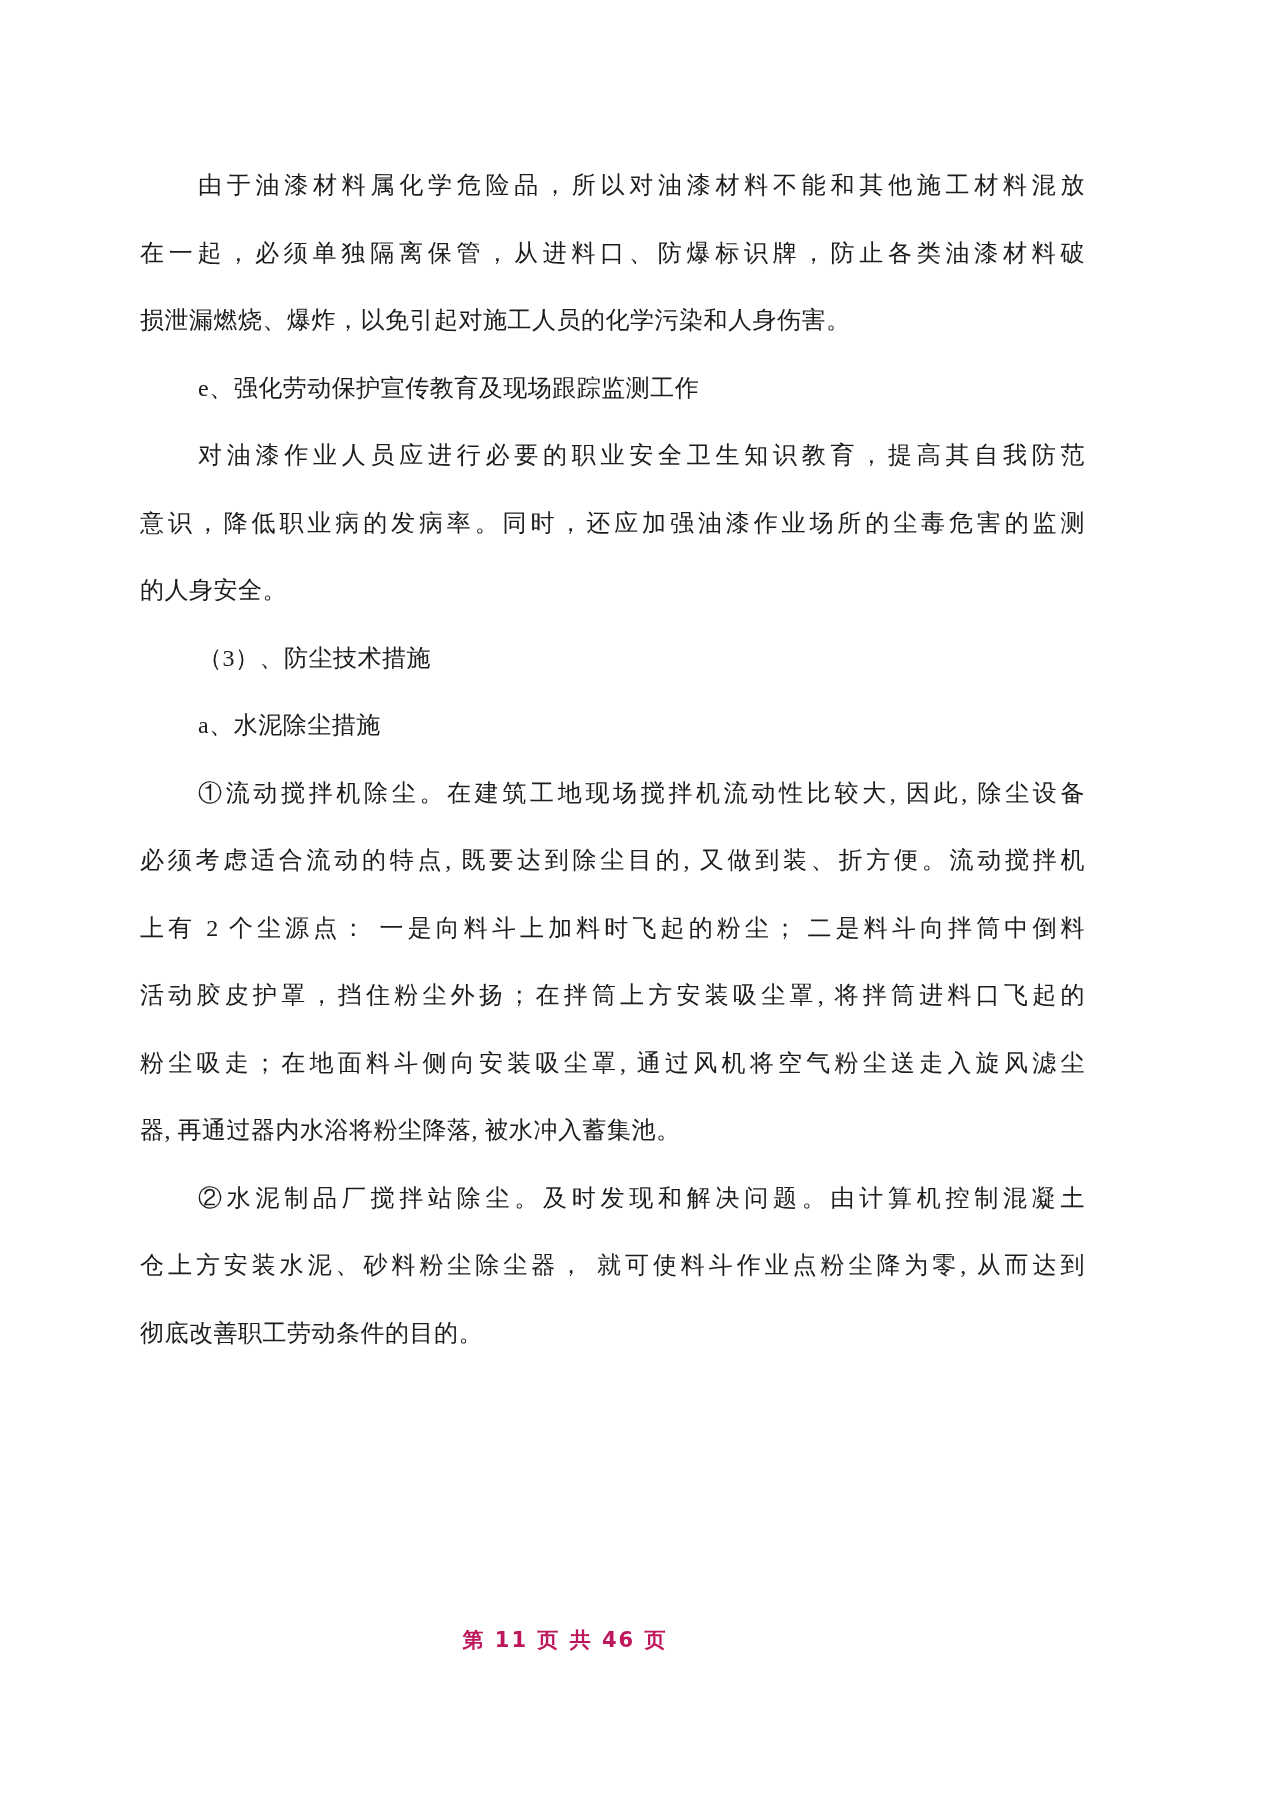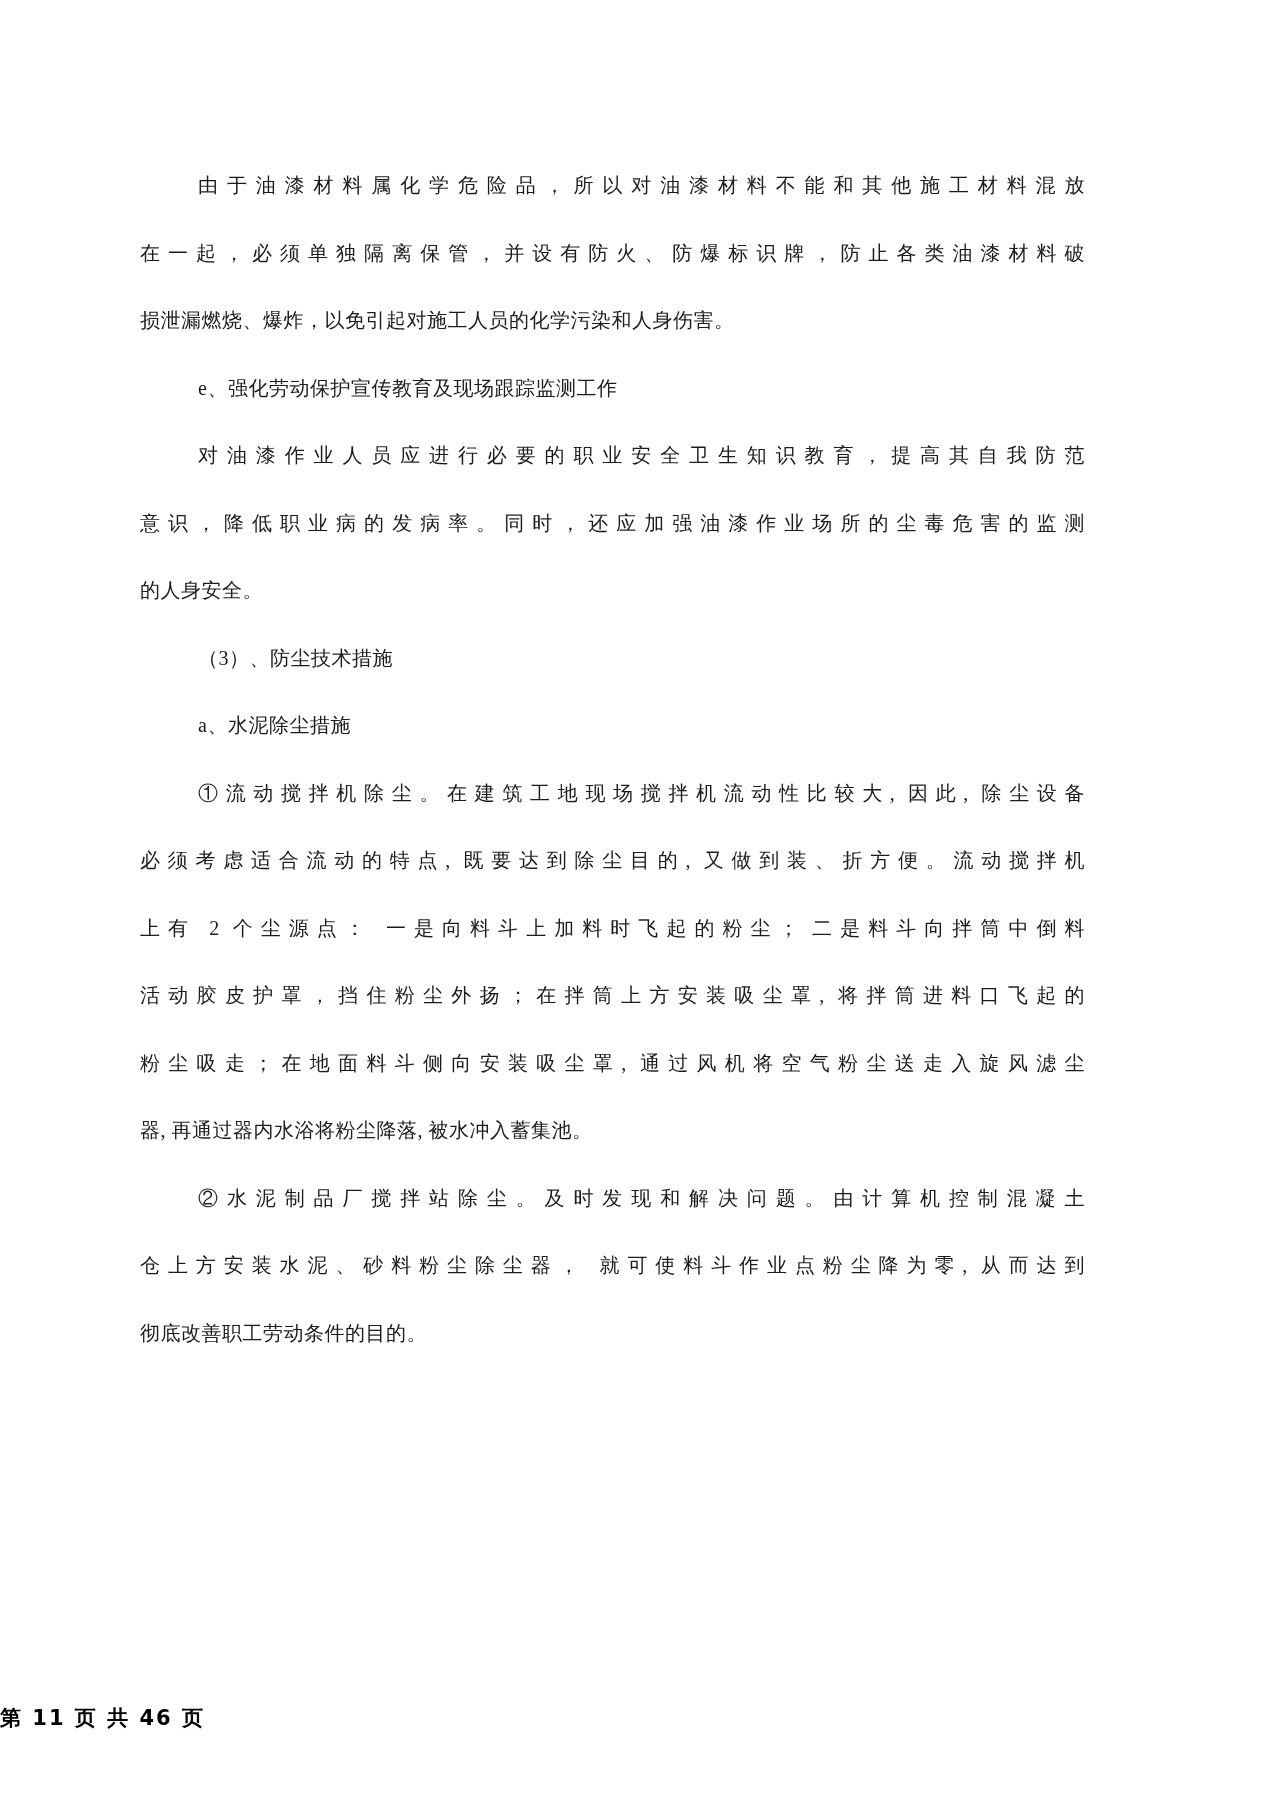--- a/index.html
+++ b/index.html
@@ -18,53 +18,53 @@
   #body-text {
     position: absolute;
     left: 140px;
     top: 152px;
     width: 945px;
     color: #1c1c1c;
   }
   .line {
     height: 67.5px;
     line-height: 67.5px;
-    font-size: 20px;
+    font-size: 24px;
     white-space: nowrap;
     letter-spacing: 0.5px;
   }
   .line.full {
     white-space: normal;
     text-align: justify;
     text-align-last: justify;
   }
   .line.indent {
     padding-left: 58px;
   }
   #footer {
     position: absolute;
     left: 0;
-    top: 1704px;
+    top: 1626px;
     width: 1130px;
-    text-align: left;
+    text-align: center;
     font-family: "DejaVu Sans", "Liberation Sans", sans-serif;
     font-weight: bold;
     font-size: 21px;
     letter-spacing: 2px;
-    color: #000000;
+    color: #be185d;
   }
 </style>
 </head>
 <body>
 
 <div id="page">
 
   <div id="body-text">
     <div class="line indent full">由于油漆材料属化学危险品，所以对油漆材料不能和其他施工材料混放</div>
-    <div class="line full">在一起，必须单独隔离保管，并设有防火、防爆标识牌，防止各类油漆材料破</div>
+    <div class="line full">在一起，必须单独隔离保管，从进料口、防爆标识牌，防止各类油漆材料破</div>
     <div class="line">损泄漏燃烧、爆炸，以免引起对施工人员的化学污染和人身伤害。</div>
     <div class="line indent">e、强化劳动保护宣传教育及现场跟踪监测工作</div>
     <div class="line indent full">对油漆作业人员应进行必要的职业安全卫生知识教育，提高其自我防范</div>
     <div class="line full">意识，降低职业病的发病率。同时，还应加强油漆作业场所的尘毒危害的监测</div>
     <div class="line">的人身安全。</div>
     <div class="line indent">（3）、防尘技术措施</div>
     <div class="line indent">a、水泥除尘措施</div>
     <div class="line indent full">①流动搅拌机除尘。在建筑工地现场搅拌机流动性比较大, 因此, 除尘设备</div>
     <div class="line full">必须考虑适合流动的特点, 既要达到除尘目的, 又做到装、折方便。流动搅拌机</div>
     <div class="line full">上有 2 个尘源点： 一是向料斗上加料时飞起的粉尘； 二是料斗向拌筒中倒料</div>

